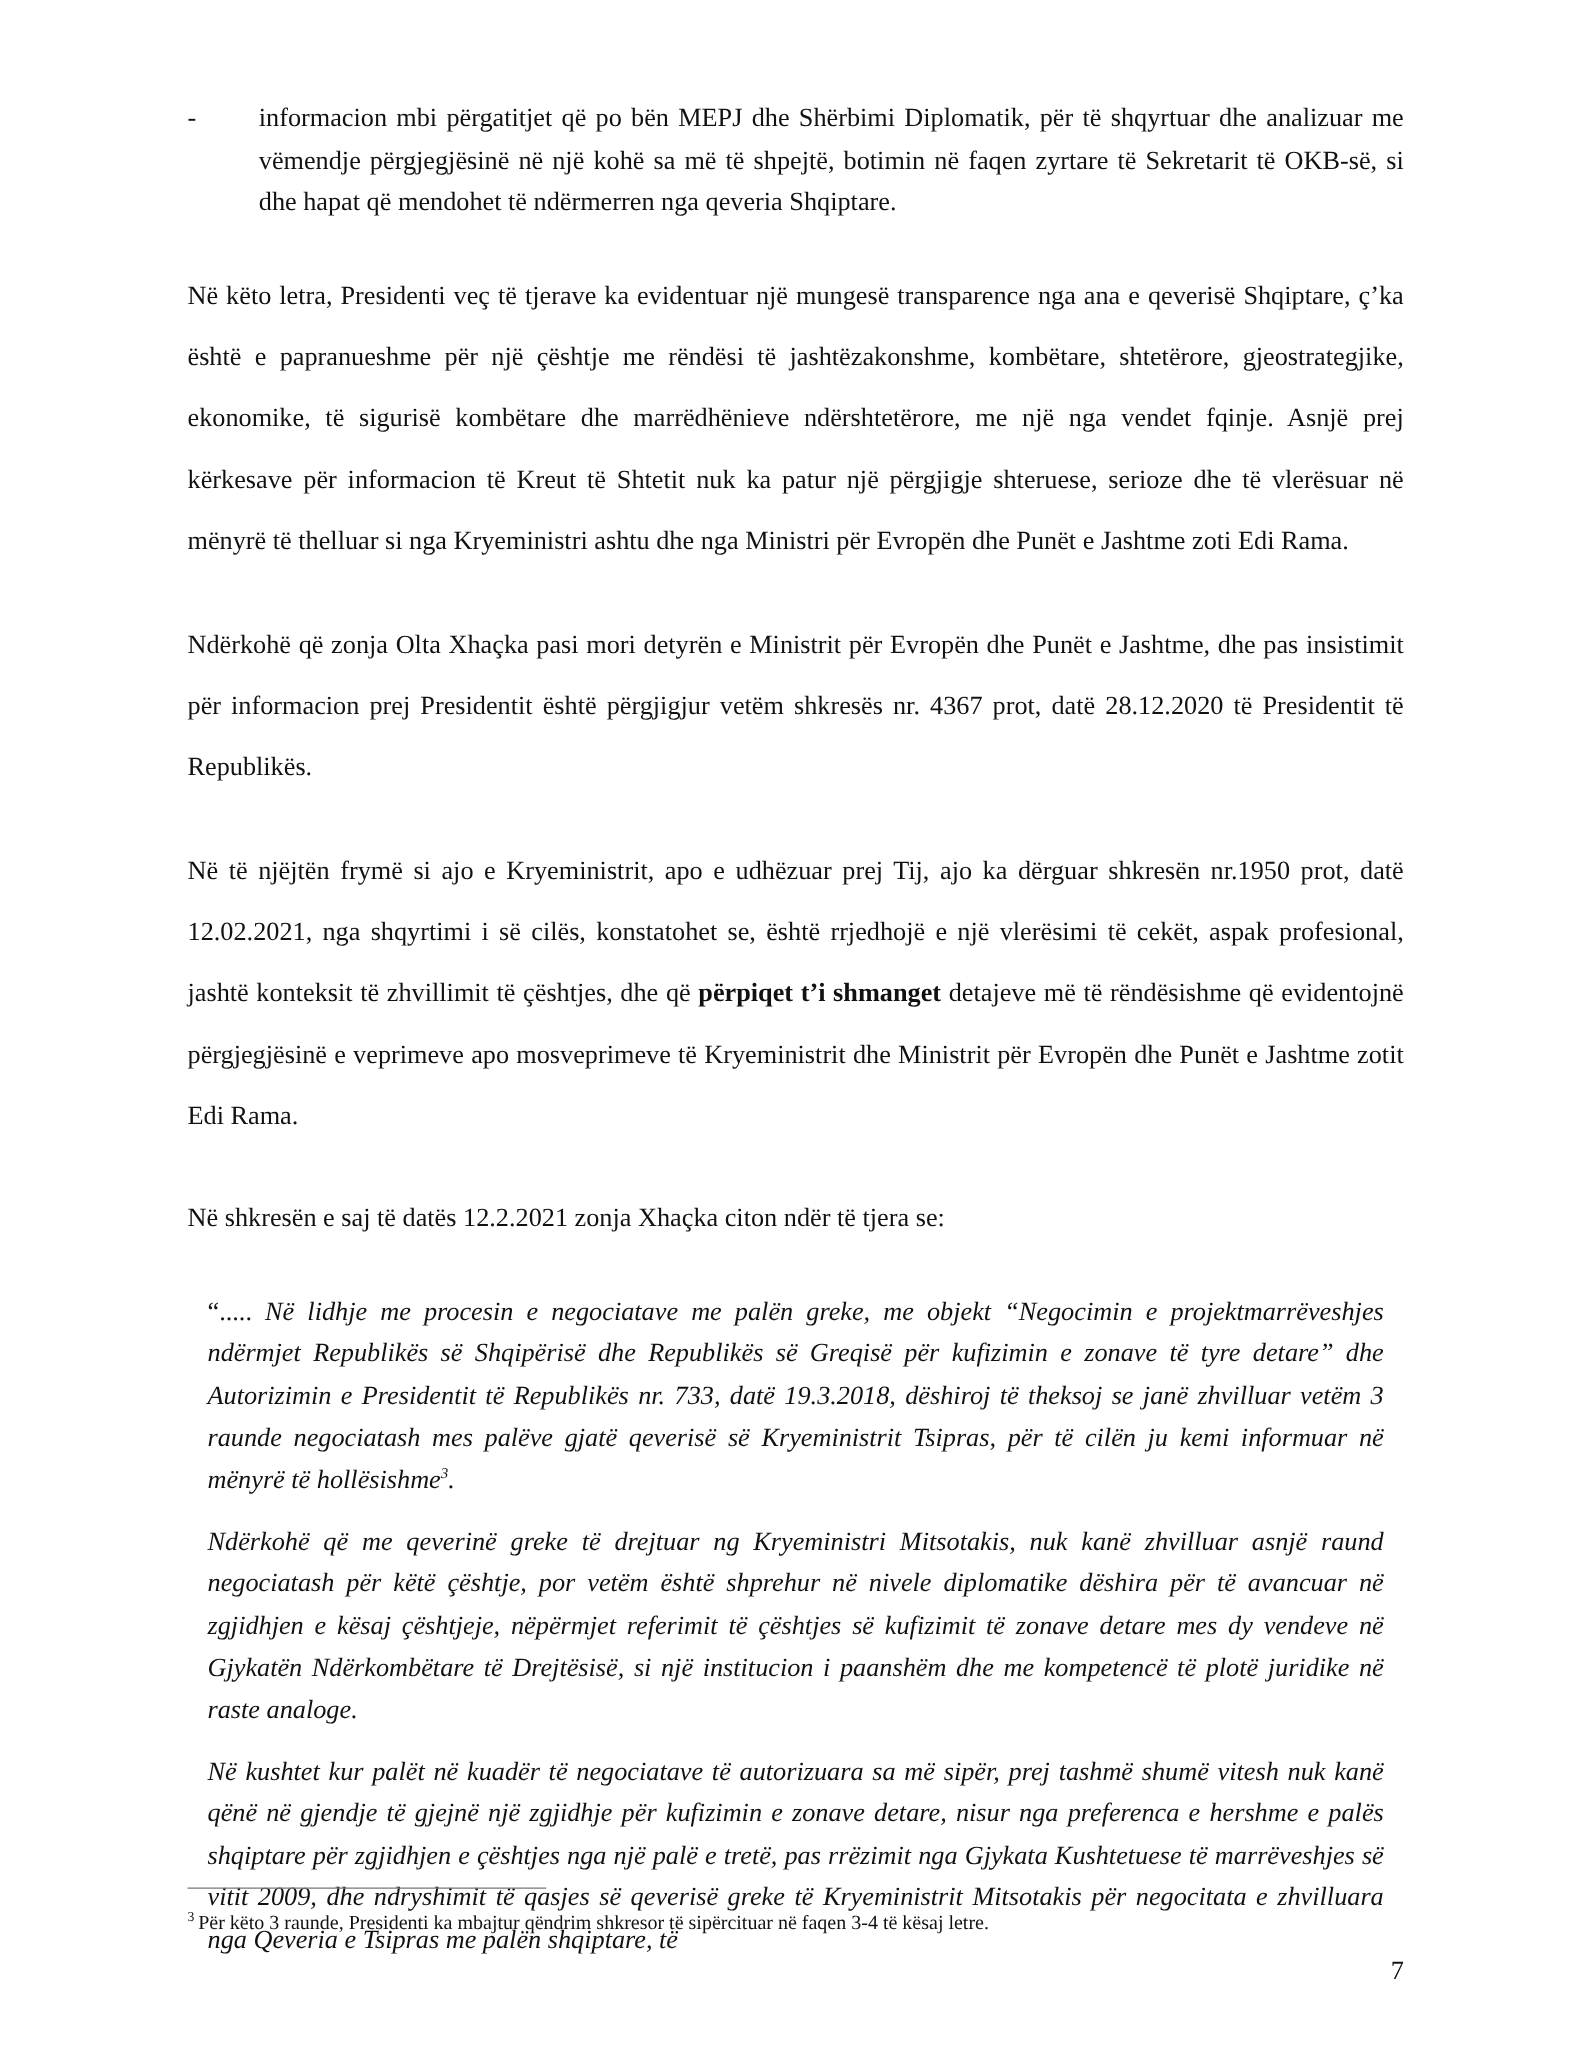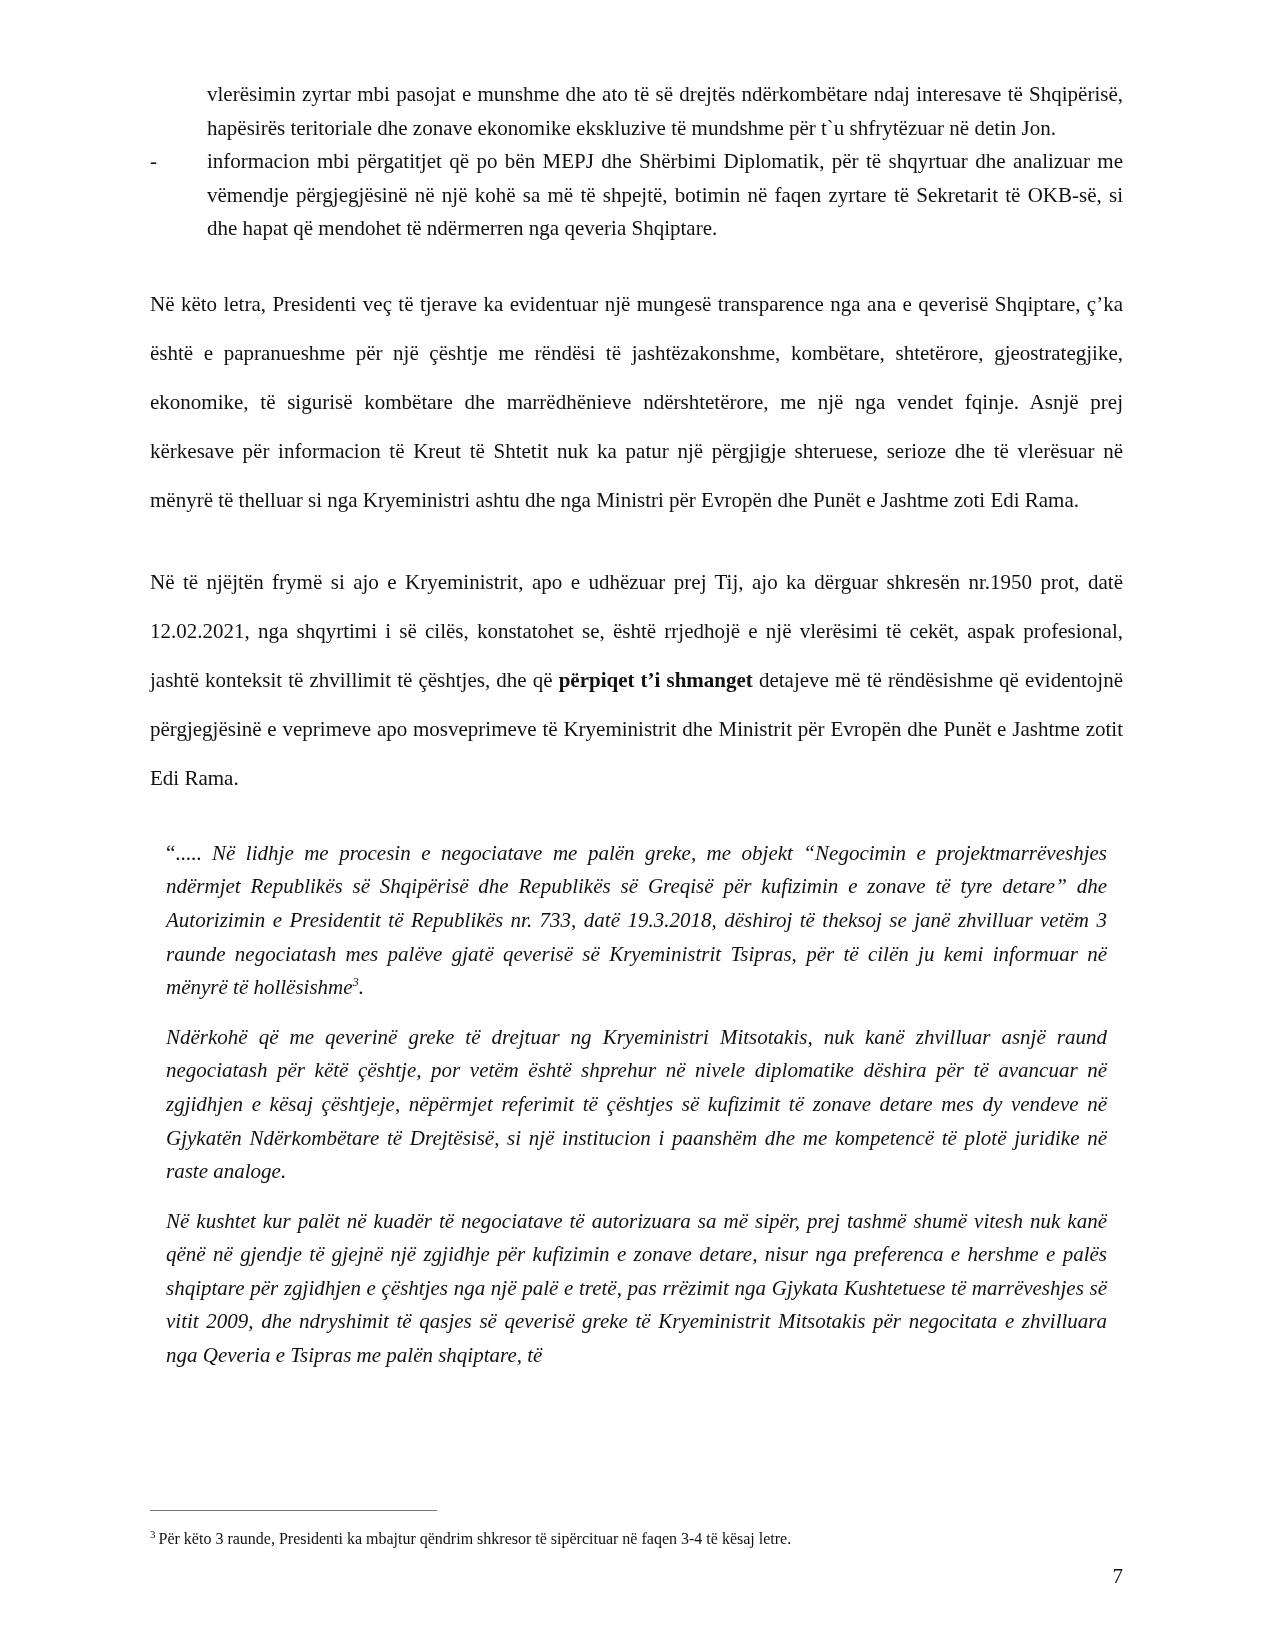--- a/index.html
+++ b/index.html
@@ -90,35 +90,33 @@
       font-size: 21px;
       line-height: 28px;
     }
   </style>
 </head>
 <body>
 
 <div class="page">
 
   <div class="list">
-    <div class="list-item continuation">
-      
-      <span>vlerësimin zyrtar mbi pasojat e munshme dhe ato të së drejtës ndërkombëtare ndaj interesave të Shqipërisë, hapësirës teritoriale dhe zonave ekonomike ekskluzive të mundshme për t`u shfrytëzuar në detin Jon.</span>
-    </div>
     <div class="list-item">
       <span class="bullet">-</span>
       <span>informacion mbi përgatitjet që po bën MEPJ dhe Shërbimi Diplomatik, për të shqyrtuar dhe analizuar me vëmendje përgjegjësinë në një kohë sa më të shpejtë, botimin në faqen zyrtare të Sekretarit të OKB-së, si dhe hapat që mendohet të ndërmerren nga qeveria Shqiptare.</span>
     </div>
   </div>
 
   <p class="p">Në këto letra, Presidenti veç të tjerave ka evidentuar një mungesë transparence nga ana e qeverisë Shqiptare, ç’ka është e papranueshme për një çështje me rëndësi të jashtëzakonshme, kombëtare, shtetërore, gjeostrategjike, ekonomike, të sigurisë kombëtare dhe marrëdhënieve ndërshtetërore, me një nga vendet fqinje. Asnjë prej  kërkesave për informacion të Kreut të Shtetit nuk ka patur një përgjigje shteruese, serioze dhe të vlerësuar në mënyrë të thelluar si nga Kryeministri ashtu dhe nga Ministri për Evropën dhe Punët e Jashtme zoti Edi Rama.</p>
 
+  <p class="p">Ndërkohë që zonja Olta Xhaçka pasi mori detyrën e Ministrit për Evropën dhe Punët e Jashtme, dhe pas insistimit për informacion prej Presidentit është përgjigjur vetëm shkresës nr. 4367 prot, datë 28.12.2020 të Presidentit të Republikës.</p>
 
   <p class="p"><span>Në të njëjtën frymë si ajo e Kryeministrit, apo e udhëzuar prej Tij, ajo ka dërguar shkresën nr.1950 prot, datë 12.02.2021, nga shqyrtimi i së cilës, konstatohet se, është rrjedhojë e një vlerësimi të cekët, aspak profesional, jashtë konteksit të zhvillimit të çështjes, dhe që </span><span class="bold-underline">përpiqet t’i shmanget</span><span> detajeve më të rëndësishme që evidentojnë përgjegjësinë e veprimeve apo mosveprimeve të Kryeministrit dhe Ministrit për Evropën dhe Punët e Jashtme zotit Edi Rama.</span></p>
 
+  <p class="p">Në shkresën e saj të datës 12.2.2021 zonja Xhaçka citon ndër të tjera se:</p>
 
   <div class="quote">
     <p class="quote-para"><span>“.....</span><span class="it"> Në lidhje me procesin e negociatave me palën greke, me objekt “Negocimin e projektmarrëveshjes ndërmjet Republikës së Shqipërisë dhe Republikës së Greqisë për kufizimin e zonave të tyre detare” dhe Autorizimin e Presidentit të Republikës nr. 733, datë 19.3.2018, dëshiroj të theksoj se janë zhvilluar vetëm 3 raunde negociatash mes palëve gjatë qeverisë së Kryeministrit Tsipras, për të cilën ju kemi informuar në mënyrë të hollësishme</span><sup class="fnref">3</sup><span class="it">.</span></p>
     <p class="quote-para it"><span class="it">Ndërkohë që me qeverinë greke të drejtuar ng Kryeministri Mitsotakis, nuk kanë zhvilluar asnjë raund negociatash për këtë çështje, por vetëm është shprehur në nivele diplomatike dëshira për të avancuar në zgjidhjen e kësaj çështjeje, nëpërmjet referimit të çështjes së kufizimit të zonave detare mes dy vendeve në Gjykatën Ndërkombëtare të Drejtësisë, si një institucion i paanshëm dhe me kompetencë të plotë juridike në raste analoge.</span></p>
     <p class="quote-para it"><span class="it">Në kushtet kur palët në kuadër të negociatave të autorizuara sa më sipër, prej tashmë shumë vitesh nuk kanë qënë në gjendje të gjejnë një zgjidhje për kufizimin e zonave detare, nisur nga preferenca e hershme e palës shqiptare për zgjidhjen e çështjes nga një palë e tretë, pas rrëzimit nga Gjykata Kushtetuese të marrëveshjes së vitit 2009, dhe ndryshimit të qasjes së qeverisë greke të Kryeministrit Mitsotakis për negocitata e zhvilluara nga Qeveria e Tsipras me palën shqiptare, të</span></p>
   </div>
 
 </div>
 
 <div class="footnote-rule"></div>

